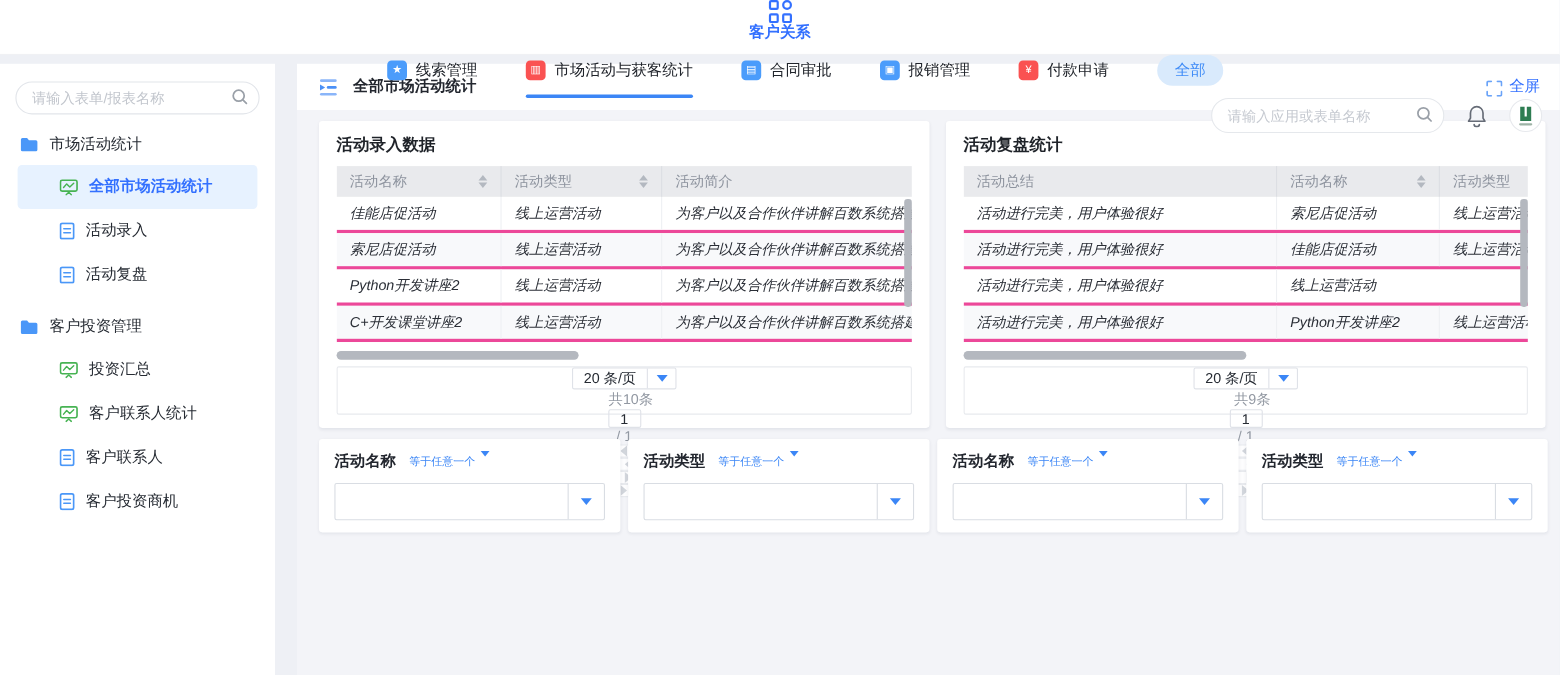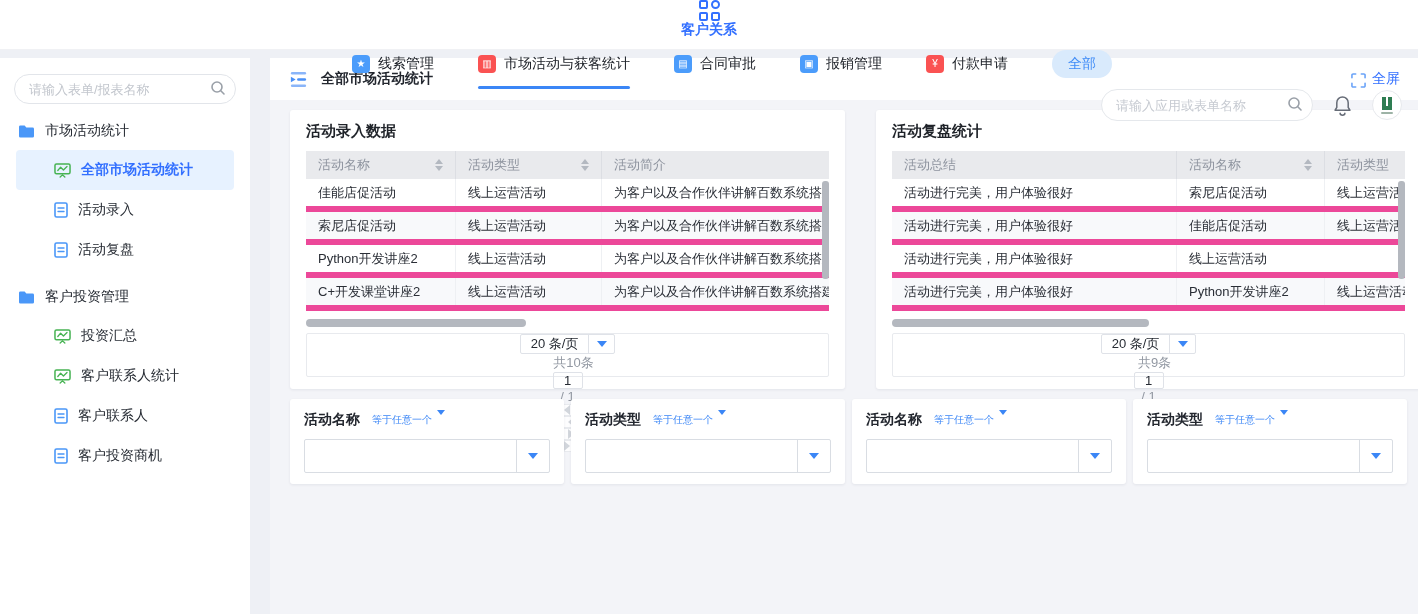--- a/index.html
+++ b/index.html
@@ -49,29 +49,29 @@
   .tree-item svg { flex:none; }
 
   
   .main { position:absolute; top:58px; left:270px; right:0; bottom:0; }
   .main-header { height:42px; background:#fff; display:flex; align-items:center; padding:0 18px; gap:12px; }
   .main-title { font-size:14px; color:#23272f; font-weight:600; }
   .fullscreen-btn { margin-left:auto; display:flex; align-items:flex-end; gap:6px; color:#3370ff;
          font-size:14px; cursor:pointer; }
   .content { position:absolute; top:42px; left:0; right:0; bottom:0; background:#f3f4f8; padding:10px 0 0 20px; overflow:hidden; }
 
-  .cards-row { display:flex; gap:31px; }
+  .cards-row { display:flex; gap:15px; }
   .table-card { background:#fff; border-radius:3px; box-shadow:0 1px 3px rgba(20,30,60,.07); padding:12px 16px 12px 16px; }
   .card-title { font-size:15px; font-weight:700; color:#1f2329; margin-bottom:10px; }
   .tbl { position:relative; overflow:hidden; }
   .thead { display:flex; background:#e9eaed; height:28px; }
   .th { display:flex; align-items:center; justify-content:space-between; padding:0 12px; font-size:13px;
         color:#8d939e; border-right:1px solid #dcdee3; overflow:hidden; white-space:nowrap; flex:none; }
   .th:last-child { border-right:none; }
-  .tr { display:flex; height:33px; border-bottom:6px solid #ec4899; background:#fff; }
+  .tr { display:flex; height:33px; border-bottom:3px solid #ec4899; background:#fff;font-style:italic; }
   .tr.even { background:#f8f9fb; }
   .td { display:flex; align-items:center; padding:0 12px; font-size:13px; color:#2a2e36;
         border-right:1px solid #eef0f3; overflow:hidden; white-space:nowrap; flex:none; }
   .td:last-child { border-right:none; }
   .tr-sliver { height:6px; background:#fff; }
   .sort { display:inline-flex; flex-direction:column; gap:2px; margin-left:8px; flex:none; }
   .sort i { width:0; height:0; border-left:4px solid transparent; border-right:4px solid transparent; }
   .sort .up { border-bottom:5px solid #b3b8c0; }
   .sort .dn { border-top:5px solid #b3b8c0; }
   .hscroll { height:8px; margin-top:2px; }

